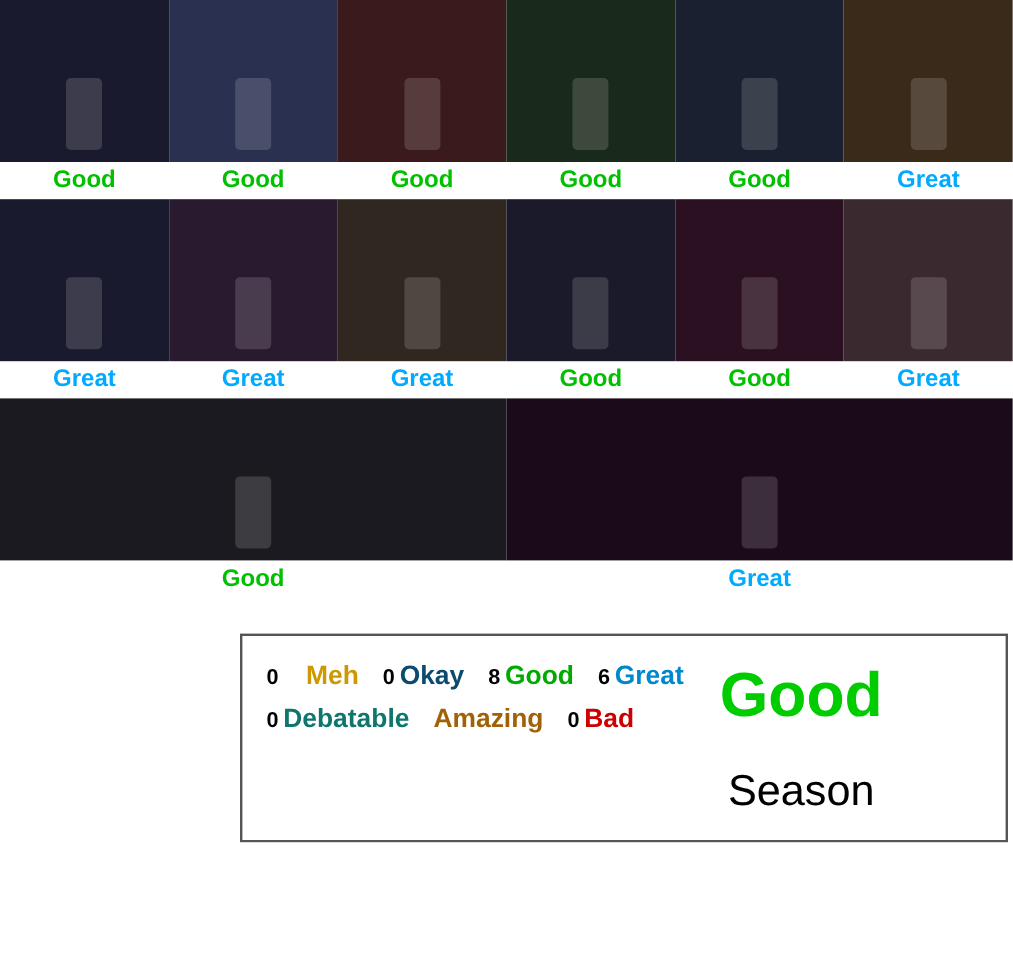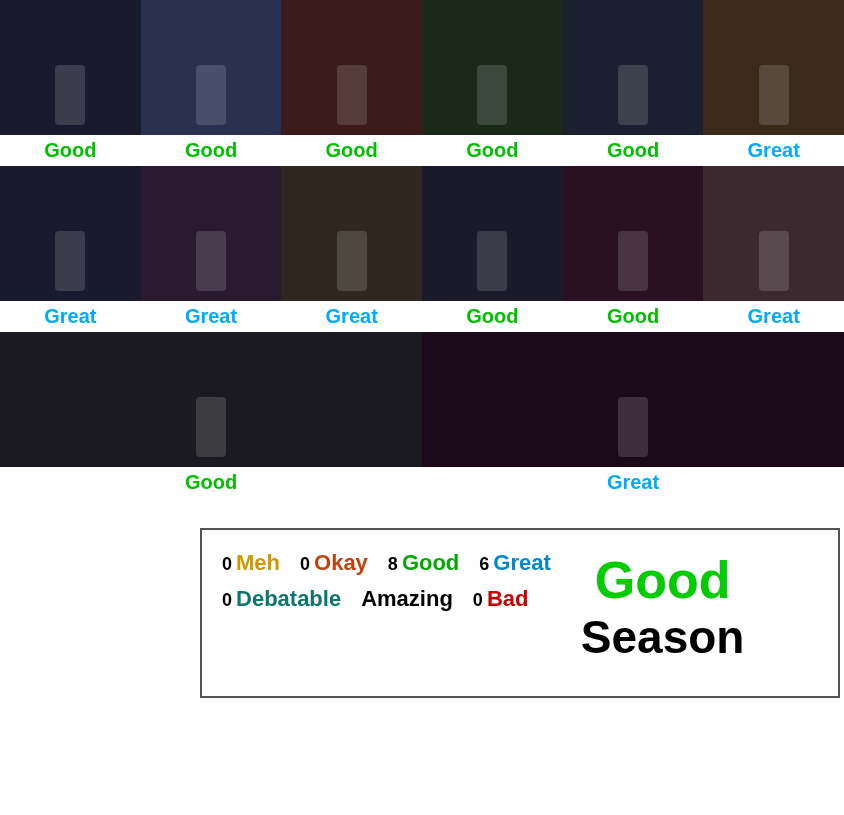--- a/index.html
+++ b/index.html
@@ -48,26 +48,26 @@
       font-size: 18px;
       font-weight: bold;
       color: #000;
     }
 
     .stat-label {
       font-size: 22px;
       font-weight: bold;
     }
 
-    .stat-meh { color: #cc9900; }
-    .stat-okay { color: #c2410c; }
+    .stat-meh { color: #cc9900; margin-left: 19px; }
+    .stat-okay { color: #0c4a6e; }
     .stat-good { color: #00aa00; }
     .stat-great { color: #0088cc; }
     .stat-debatable { color: #0f766e; }
-    .stat-amazing { color: #000000; }
+    .stat-amazing { color: #a16207; }
     .stat-bad { color: #cc0000; }
 
     .summary-inner {
       display: flex;
       flex-direction: column;
       gap: 10px;
     }
 
     .summary-line {
       display: flex;
@@ -219,16 +219,16 @@
             <span class="stat-label stat-amazing">Amazing</span>
           </div>
           <div class="stat-pair">
             <span class="stat-count">0</span>
             <span class="stat-label stat-bad">Bad</span>
           </div>
         </div>
     </div>
     <div class="overall-block">
       <span id="overall-label" style="font-size:52px; font-weight:bold; color:#00cc00;">Good</span>
-      <span id="season-label" style="font-size:46px; font-weight:bold; color:#000;">Season</span>
+      <span id="season-label" style="font-size:36px; font-weight:normal; color:#000;margin-top:28px;">Season</span>
     </div>
   </div>
 </div>
 
 </body></html>

